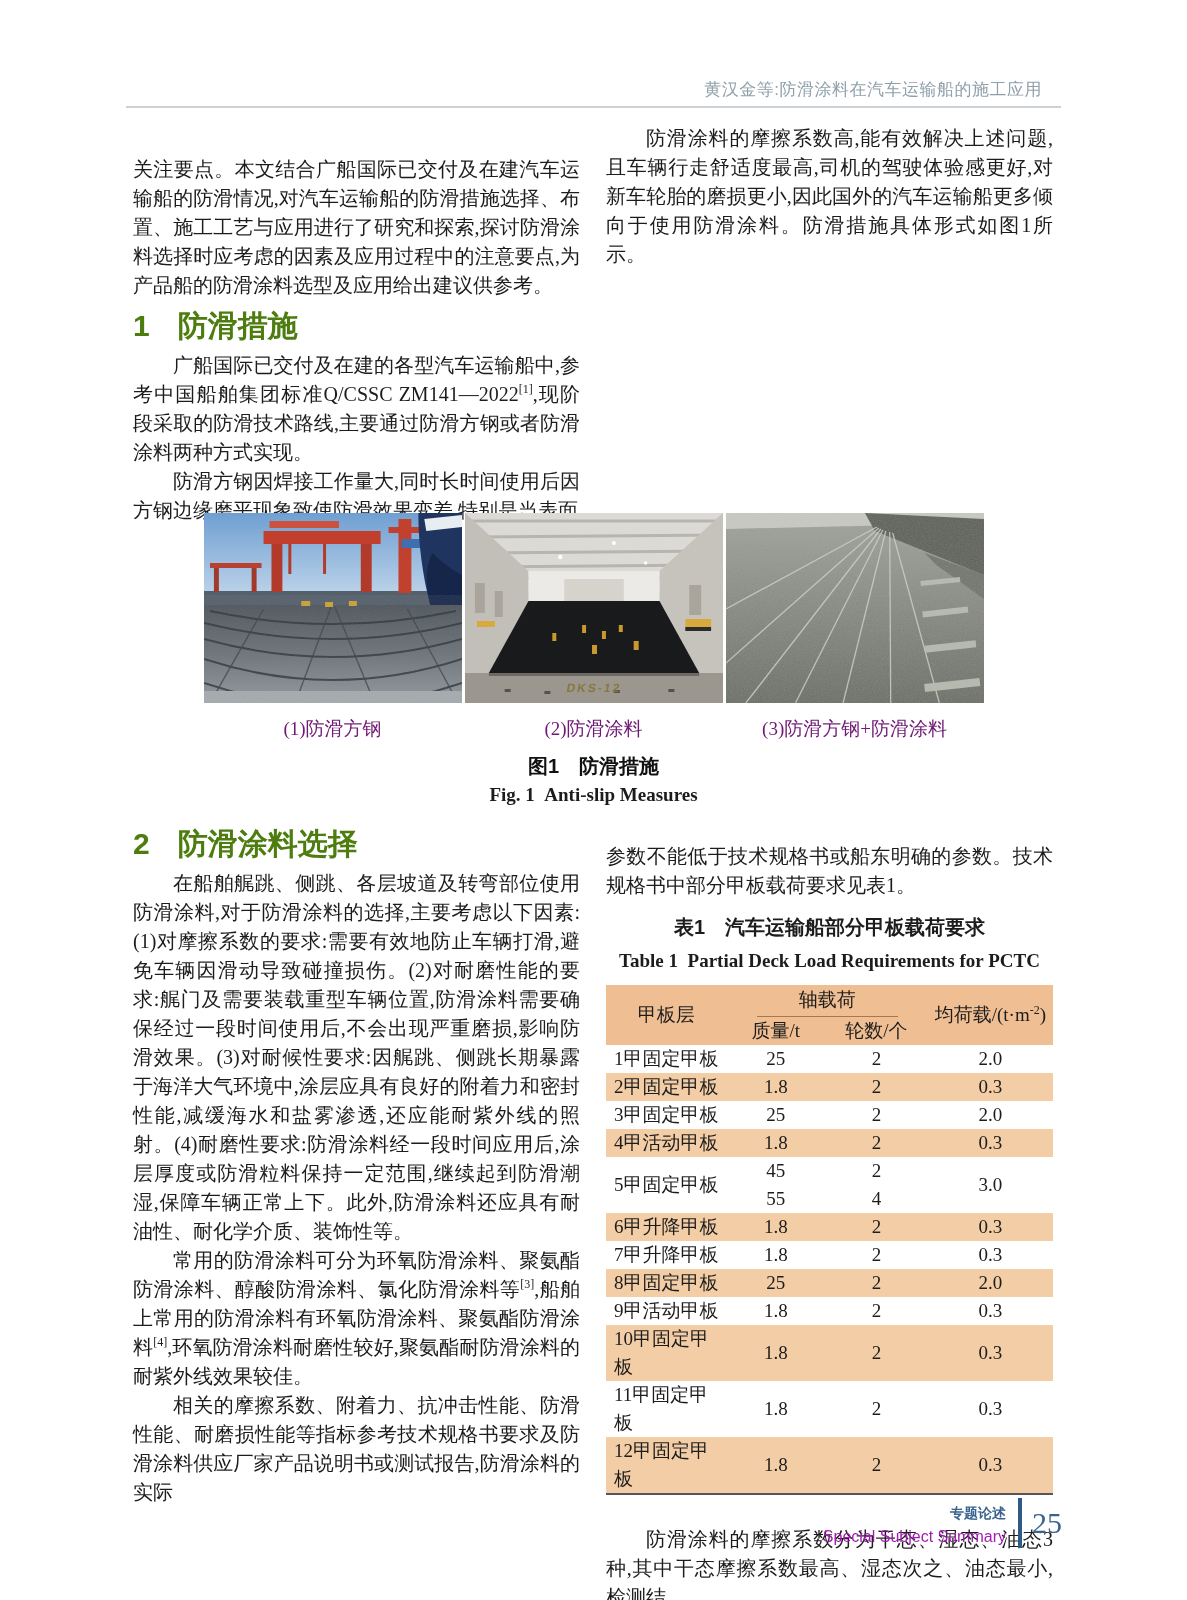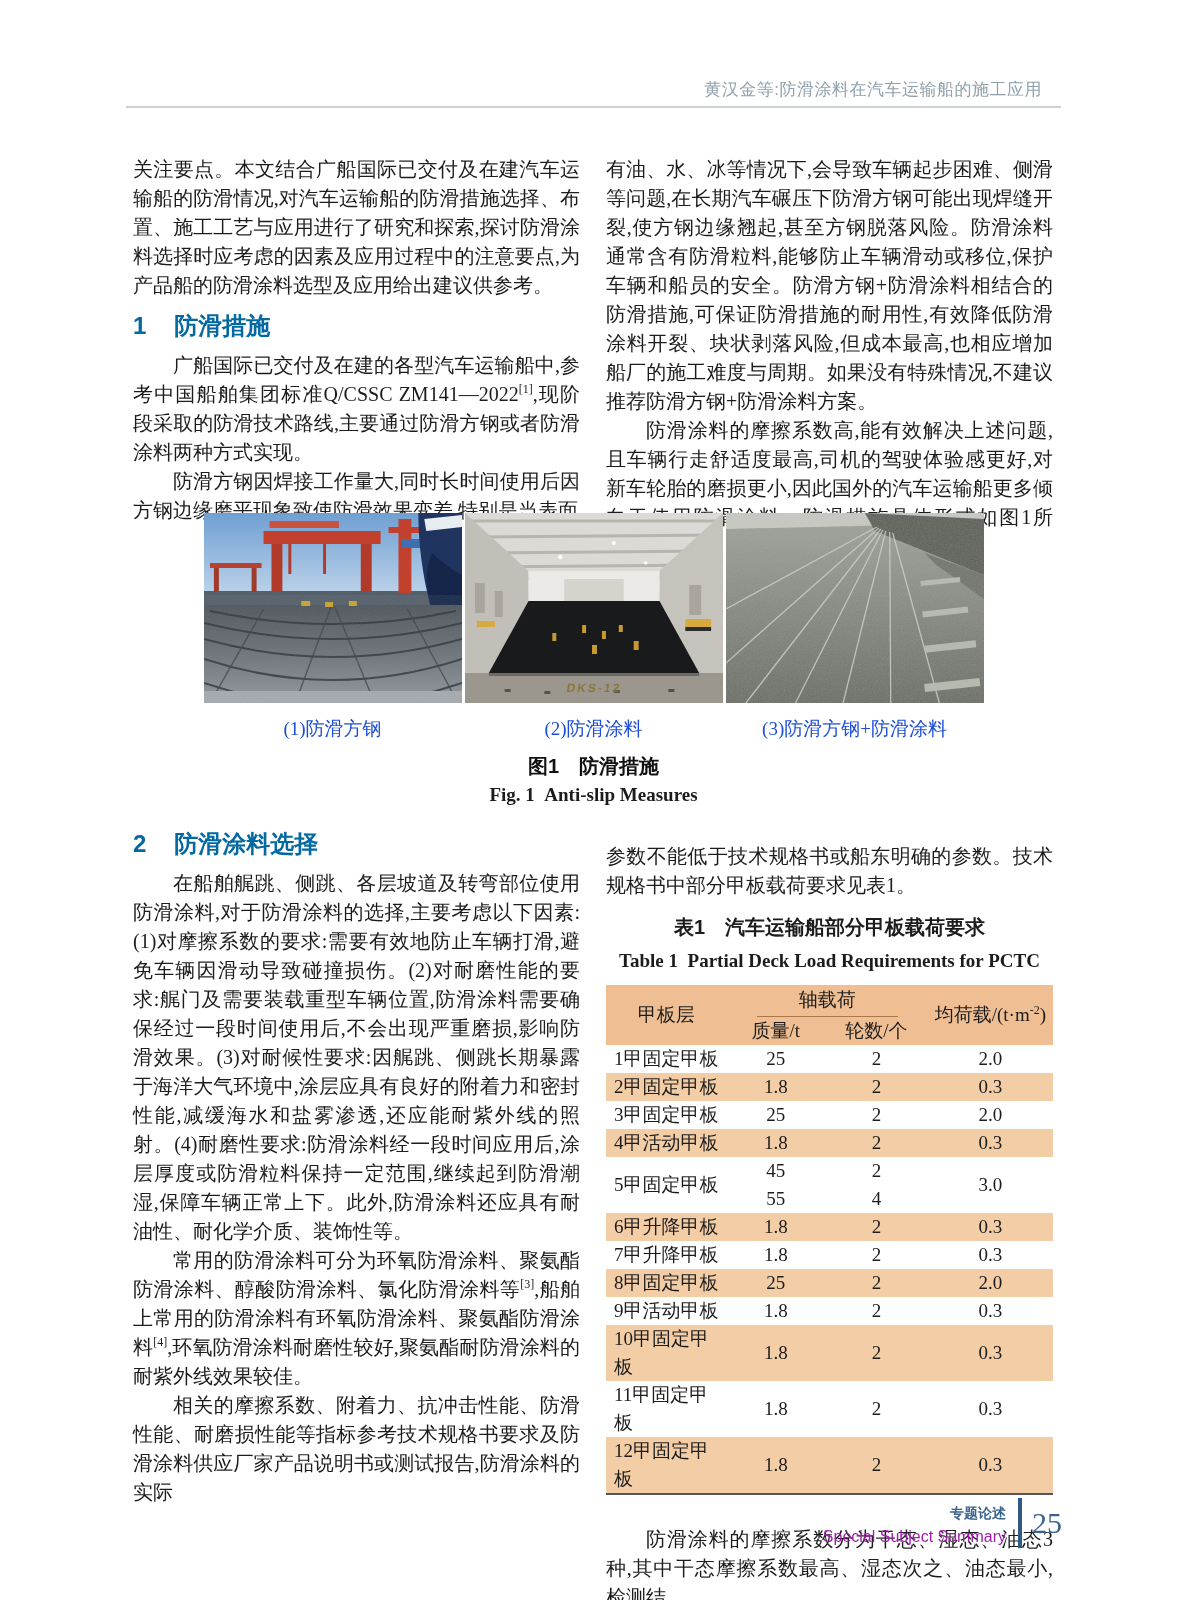--- a/index.html
+++ b/index.html
@@ -20,38 +20,38 @@
   .col {position:absolute; width:447px; font-size:20px; line-height:29px; text-align:justify;}
   .col-left  {left:133px; top:124px;}
   .col-right {left:606px; top:124px;}
   .col-left2 {left:133px; top:811px;}
   .col-right2{left:606px; top:811px;}
   .col p {margin:0; text-indent:2em;}
   .col p.flush {text-indent:0;margin-top:31px;}
   sup {font-size:12px; line-height:0;}
 
   h2.sec {
-    font-family:"Liberation Sans","DejaVu Sans",sans-serif; color:#0369a1;
-    font-size:24px; line-height:34px; font-weight:bold; margin:9px 0 8px; text-indent:0;
+    font-family:"Liberation Sans","DejaVu Sans",sans-serif; color:#4d7c0f;
+    font-size:30px; line-height:34px; font-weight:bold; margin:9px 0 8px; text-indent:0;
   }
   h2.sec .sec-num {margin-right:28px;}
   .col-left2 h2.sec {margin-top:16px;}
 
   
   .figure-block {position:absolute; left:133px; top:513px; width:921px;}
   .photo-row {display:flex; justify-content:center; gap:3px;}
   .photo {width:258px; height:190px; position:relative; overflow:hidden; background:#888;}
   .photo svg {display:block; width:100%; height:100%;}
   .deck-mark {
     position:absolute; left:50%; bottom:8px; transform:translateX(-50%) skewX(-10deg);
     font-family:"Liberation Sans",sans-serif; font-size:12px; font-weight:bold;
     color:#8a773d; letter-spacing:2px;
   }
   .caption-row {display:flex; justify-content:center; gap:3px; margin-top:13px;}
-  .caption-row .cap {width:258px; text-align:center; font-size:19px; color:#1d4ed8;}
+  .caption-row .cap {width:258px; text-align:center; font-size:19px; color:#701a75;}
   .fig-title-zh {text-align:center; margin-top:11px; font-family:"Liberation Sans","DejaVu Sans",sans-serif; font-weight:bold; font-size:20px; color:#111;}
   .fig-title-en {text-align:center; margin-top:4px; font-weight:bold; font-size:19px;}
 
   
   .tbl-title-zh {text-align:center; margin-top:13px; font-family:"Liberation Sans","DejaVu Sans",sans-serif; font-weight:bold; font-size:20px; text-indent:0;}
   .tbl-title-en {text-align:center; margin-top:4px; font-weight:bold; font-size:19px; text-indent:0;}
   table.deck-table {width:100%; border-collapse:collapse; margin-top:10px; font-size:19px; border-bottom:2px solid #55565a;}
   .deck-table th, .deck-table td {font-weight:normal; padding:0; text-align:center; line-height:28px; vertical-align:middle;}
   .deck-table thead th {background:#efbe92;}
   .axle-wrap {display:block; margin:0 30px; padding:1px 0 2px; border-bottom:1px solid #aa7848;}
@@ -81,21 +81,20 @@
   <div class="col col-left">
     <p class="flush">关注要点。本文结合广船国际已交付及在建汽车运输船的防滑情况,对汽车运输船的防滑措施选择、布置、施工工艺与应用进行了研究和探索,探讨防滑涂料选择时应考虑的因素及应用过程中的注意要点,为产品船的防滑涂料选型及应用给出建议供参考。</p>
     <h2 class="sec">
       <span class="sec-num">1</span><span>防滑措施</span>
     </h2>
     <p><span>广船国际已交付及在建的各型汽车运输船中,参考中国船舶集团标准Q/CSSC ZM141—2022</span><sup>[1]</sup><span>,现阶段采取的防滑技术路线,主要通过防滑方钢或者防滑涂料两种方式实现。</span></p>
     <p>防滑方钢因焊接工作量大,同时长时间使用后因方钢边缘磨平现象致使防滑效果变差,特别是当表面</p>
   </div>
 
   <div class="col col-right">
-    <p class="flush">有油、水、冰等情况下,会导致车辆起步困难、侧滑等问题,在长期汽车碾压下防滑方钢可能出现焊缝开裂,使方钢边缘翘起,甚至方钢脱落风险。防滑涂料通常含有防滑粒料,能够防止车辆滑动或移位,保护车辆和船员的安全。防滑方钢+防滑涂料相结合的防滑措施,可保证防滑措施的耐用性,有效降低防滑涂料开裂、块状剥落风险,但成本最高,也相应增加船厂的施工难度与周期。如果没有特殊情况,不建议推荐防滑方钢+防滑涂料方案。</p>
     <p>防滑涂料的摩擦系数高,能有效解决上述问题,且车辆行走舒适度最高,司机的驾驶体验感更好,对新车轮胎的磨损更小,因此国外的汽车运输船更多倾向于使用防滑涂料。防滑措施具体形式如图1所示。</p>
   </div>
 
   <div class="figure-block">
     <div class="photo-row">
 
       <div class="photo">
         <svg viewBox="0 0 260 190" preserveAspectRatio="none">
           <defs>
             <linearGradient id="p1sky" x1="0" y1="0" x2="0" y2="1">

